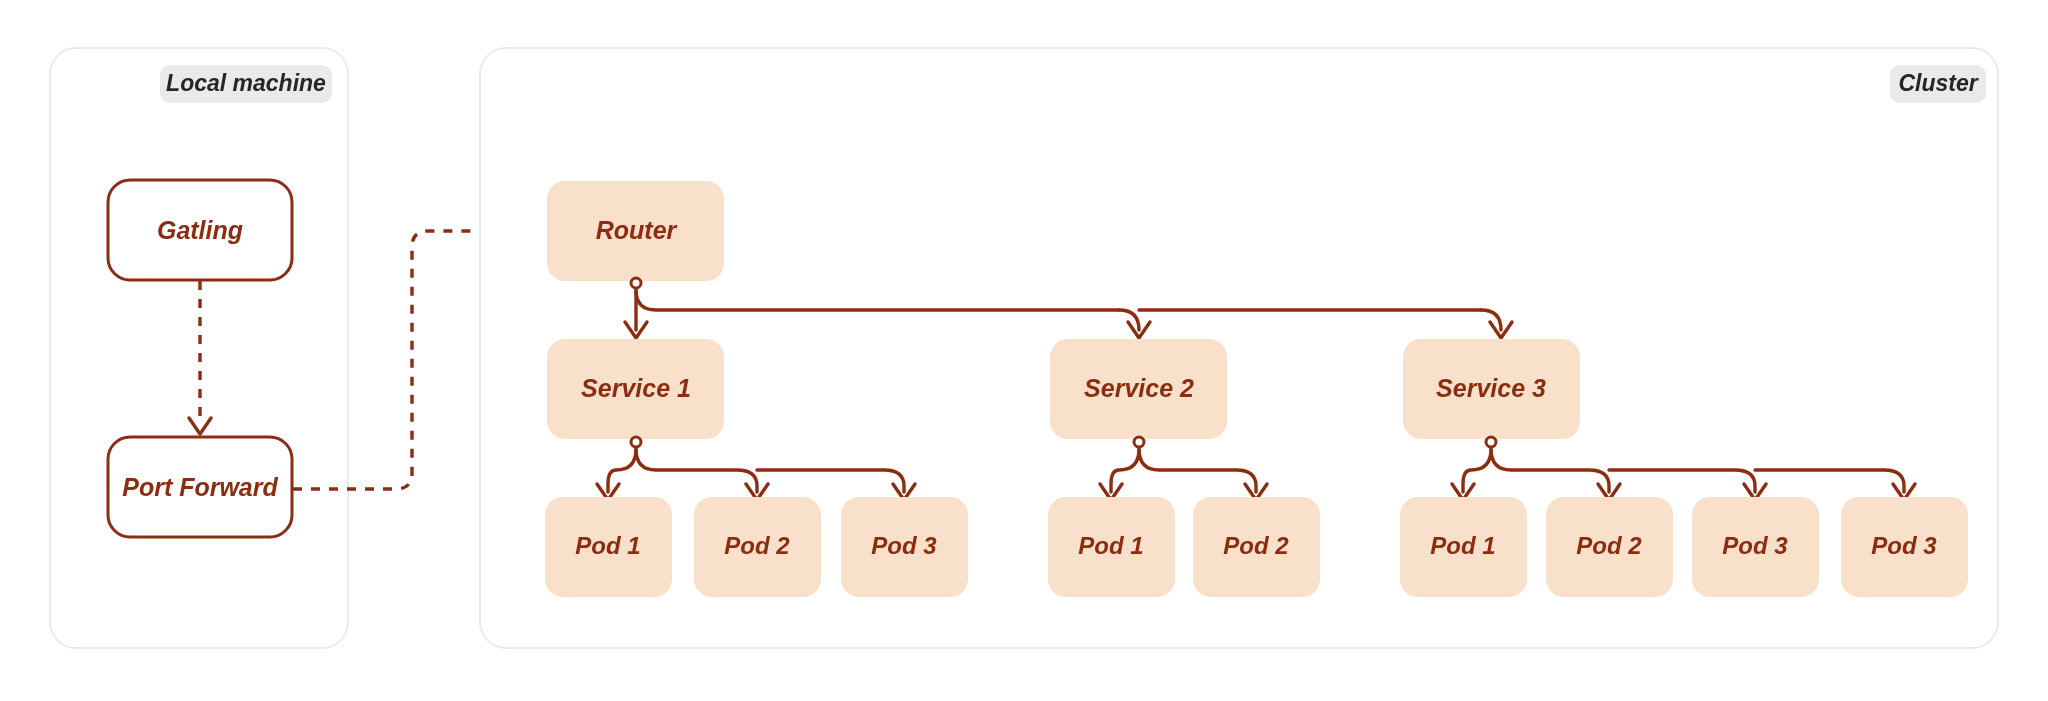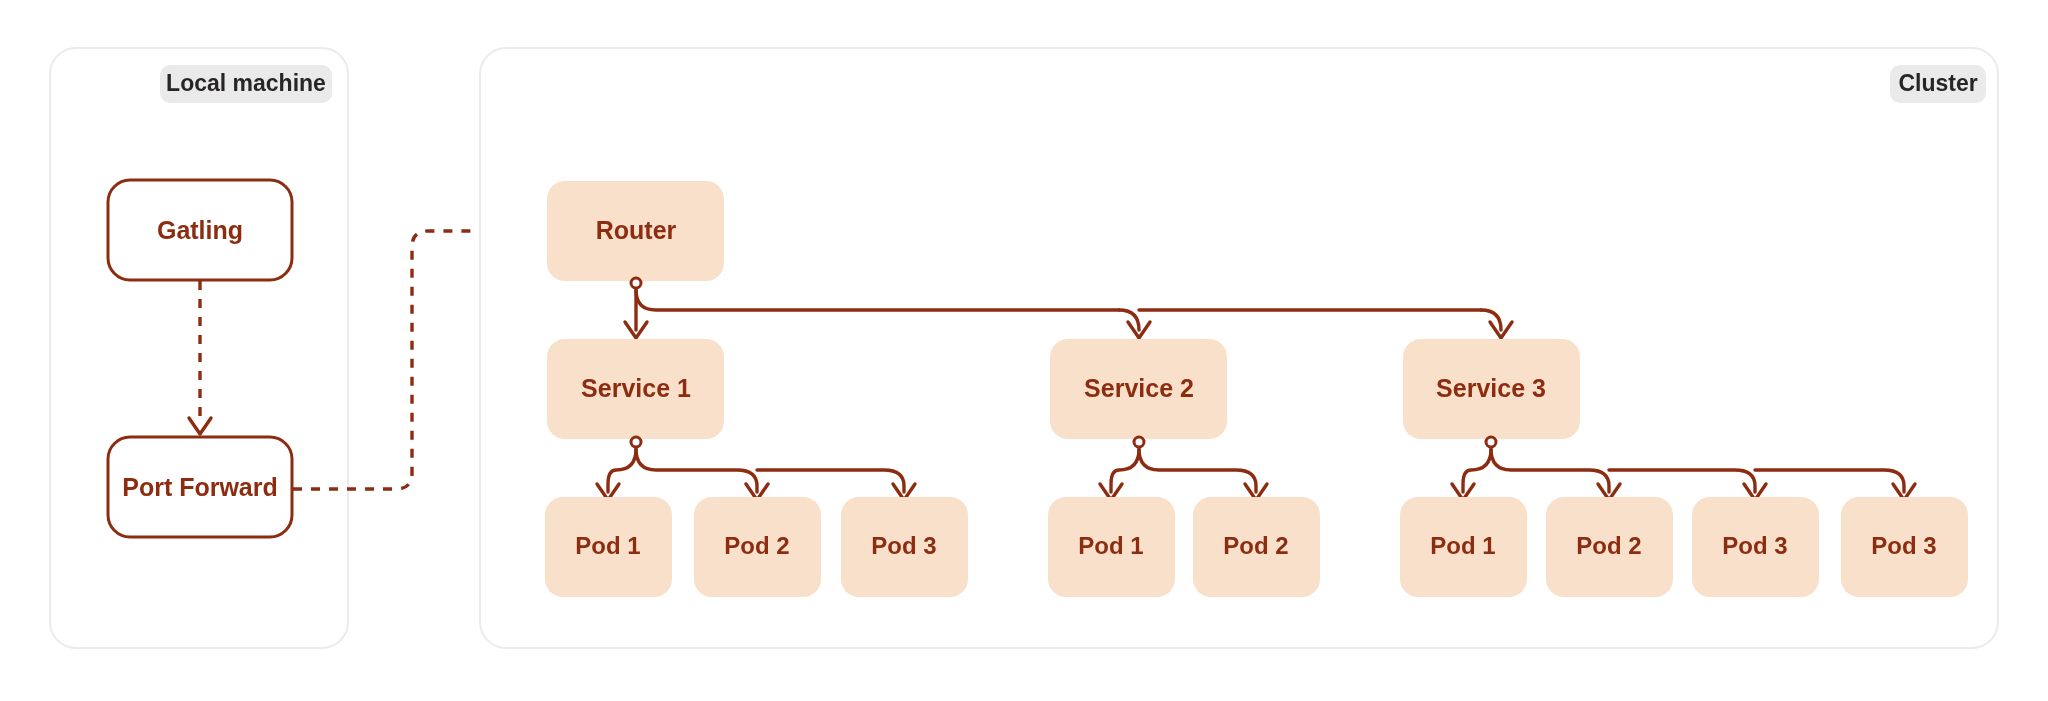--- a/index.html
+++ b/index.html
@@ -11,20 +11,21 @@
     width: 2048px;
     height: 701px;
     font-family: "Liberation Sans", sans-serif;
     position: relative;
     overflow: hidden;
   }
   #diagram-root {
     position: relative;
     width: 2048px;
     height: 701px;
+    font-style: italic;
   }
   svg#diagram-svg {
     position: absolute;
     left: 0;
     top: 0;
     width: 2048px;
     height: 701px;
   }
   .panel-rect {
     fill: #ffffff;

